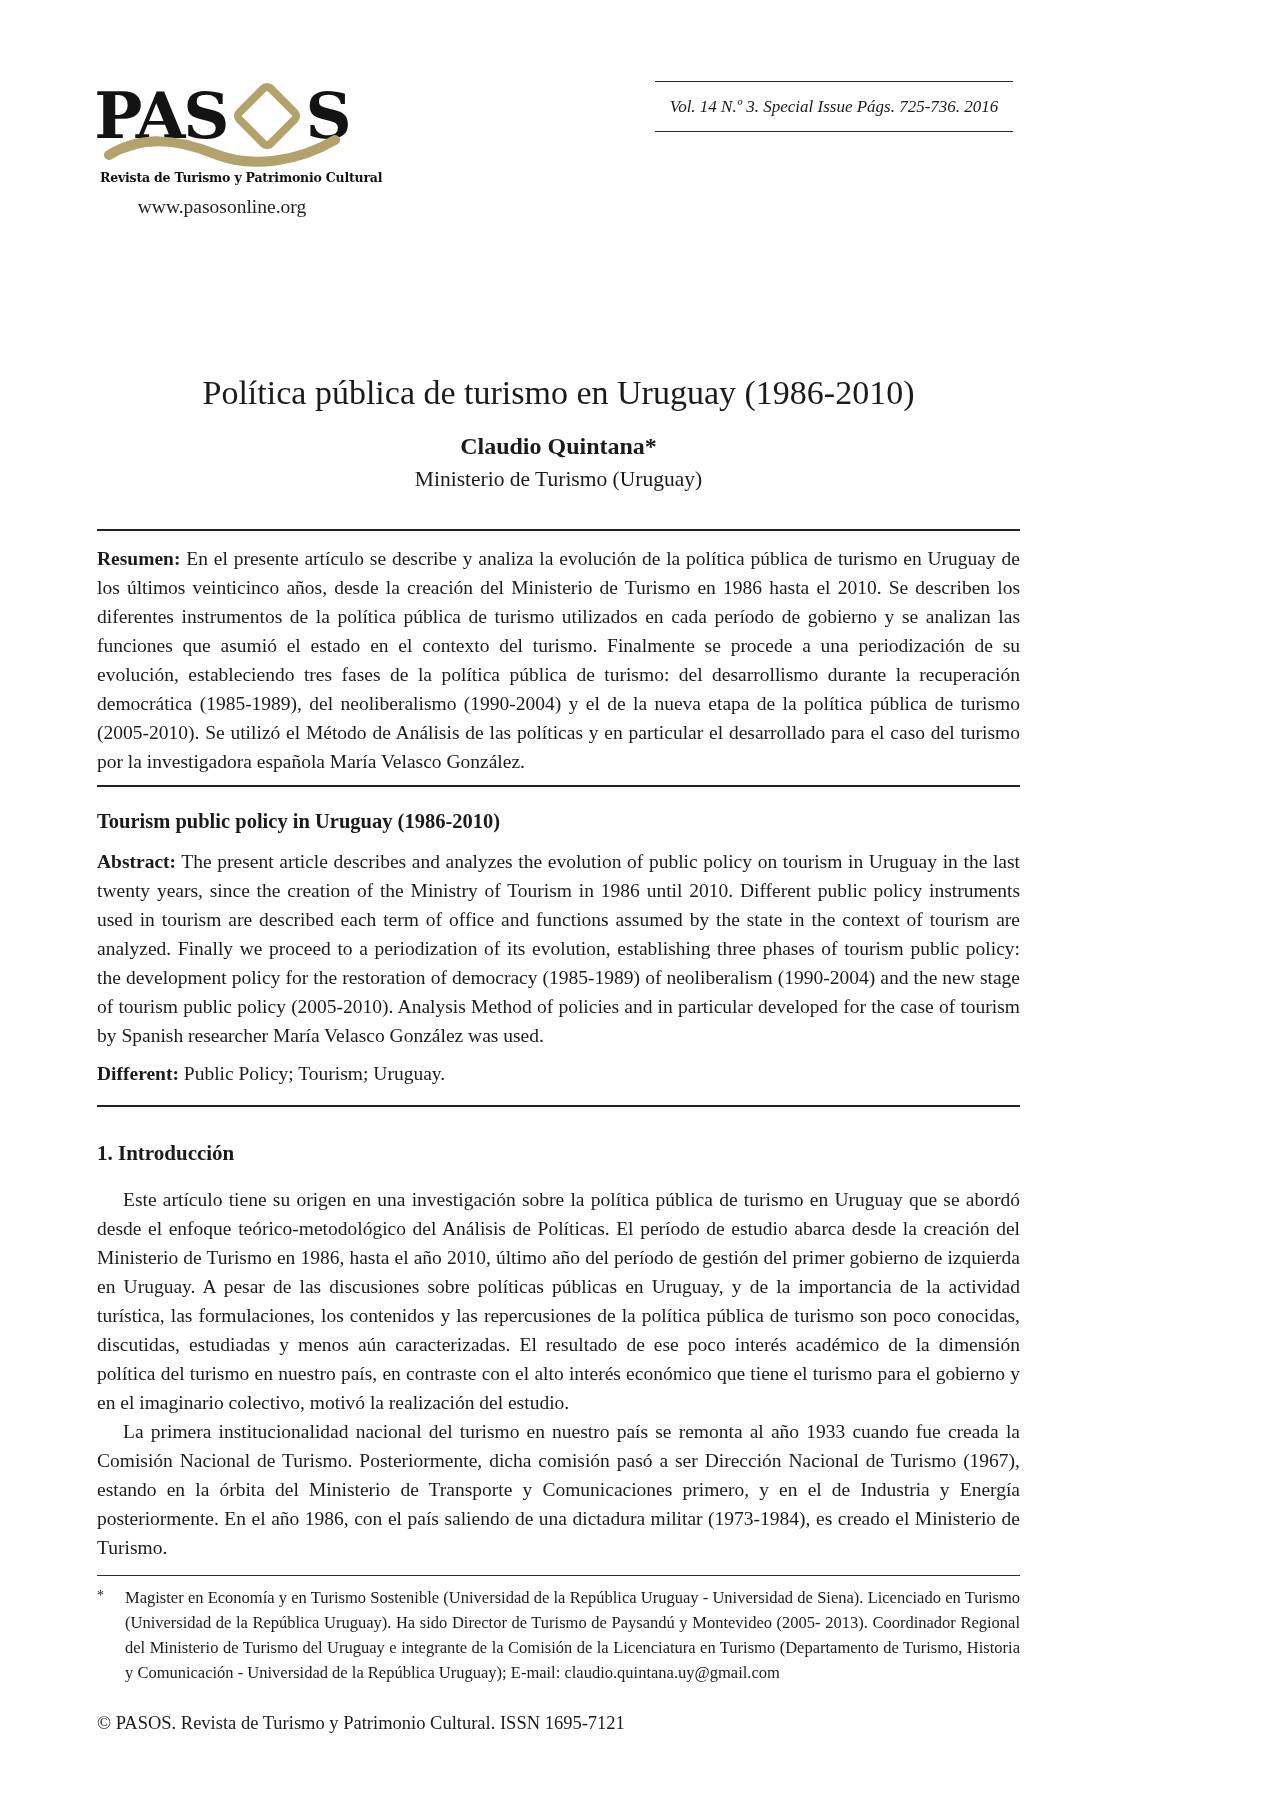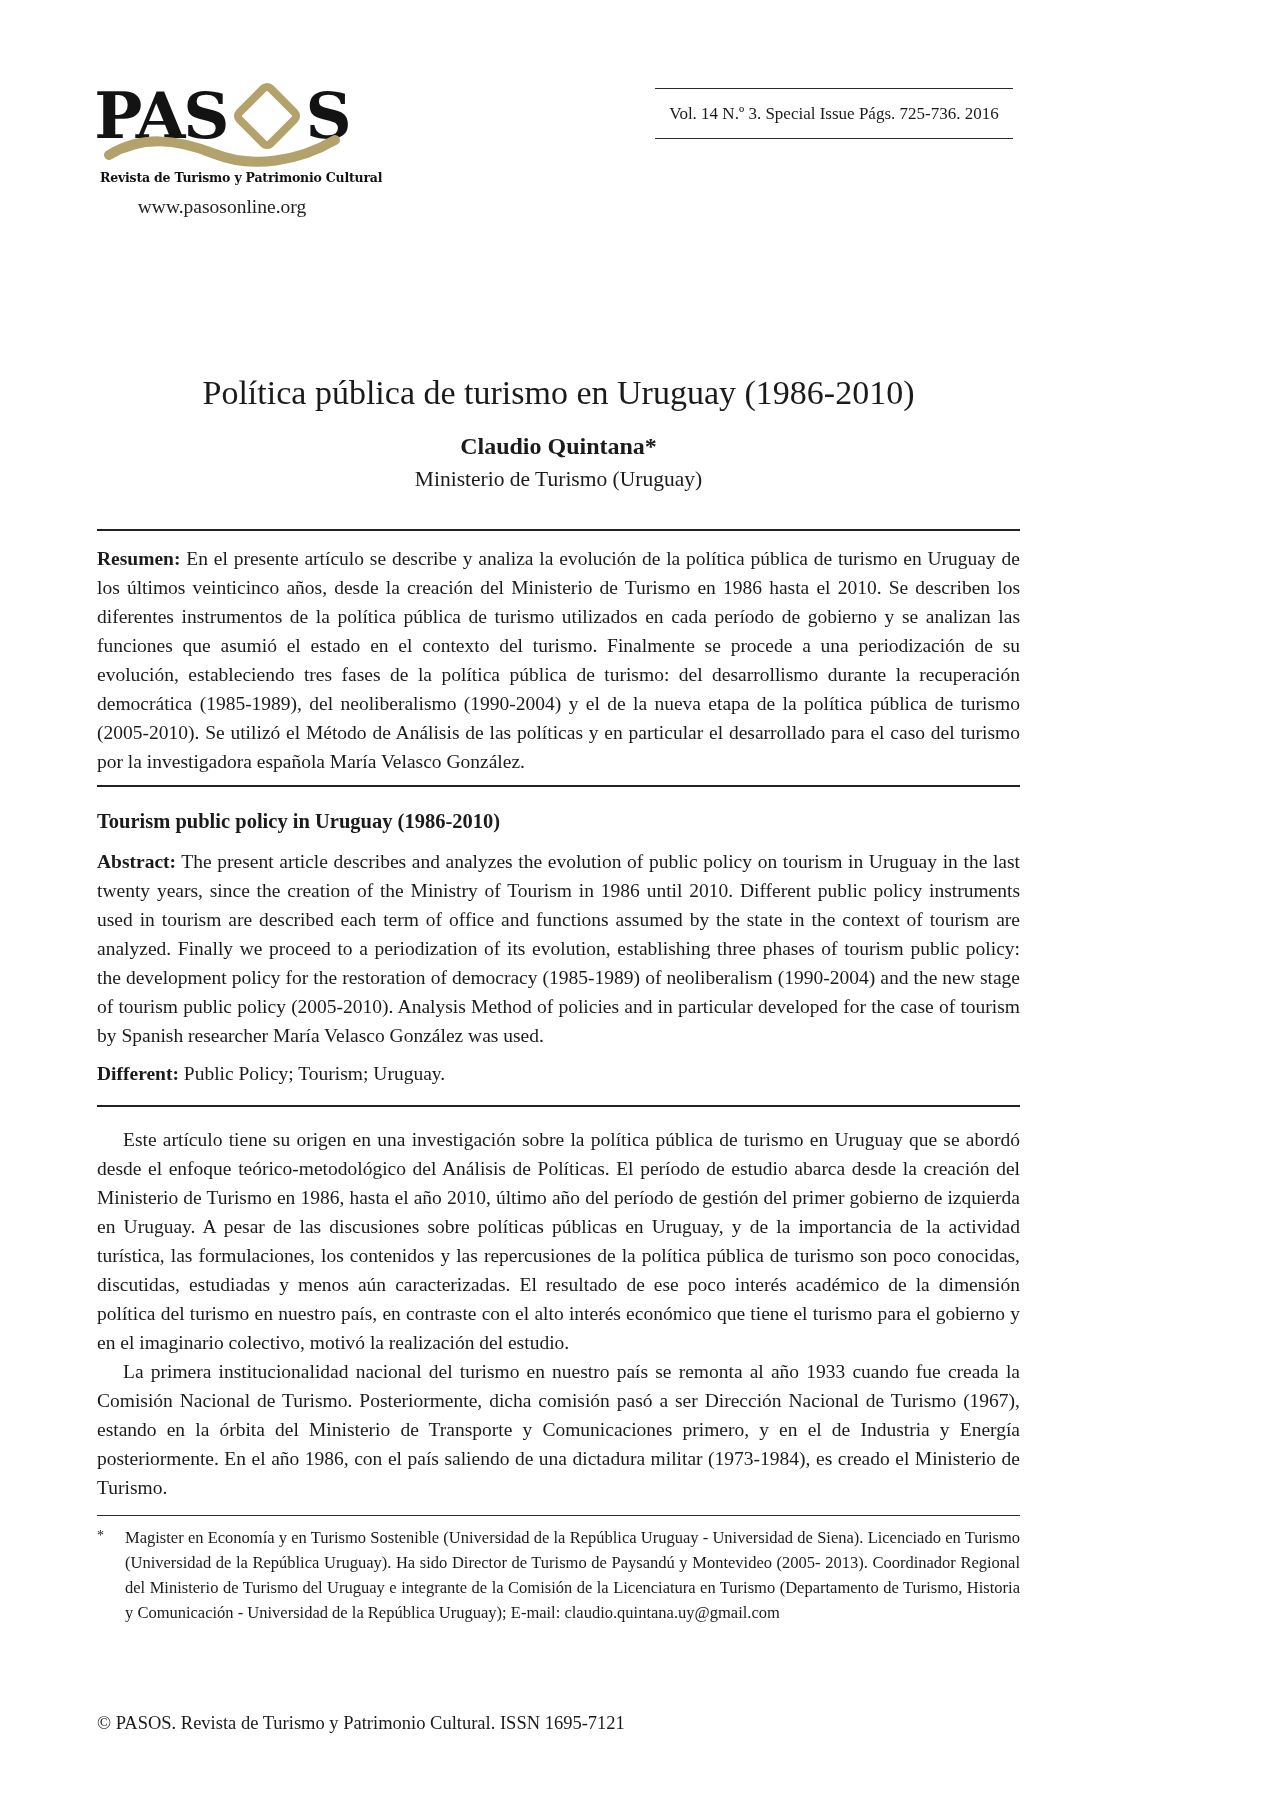--- a/index.html
+++ b/index.html
@@ -18,22 +18,22 @@
     transform:rotate(45deg);margin:0 13px;flex:0 0 auto;
   }
   .logo-wave{display:block;margin:-24px auto 0;}
   .logo-tagline{
     font-family:"DejaVu Serif",serif;font-weight:700;font-size:12.5px;
     letter-spacing:-0.2px;margin-top:0;color:#111;white-space:nowrap;
   }
   .logo-site{font-size:19.5px;margin-top:11px;color:#222;}
   
   .header-issue{
-    position:absolute;left:655px;top:88px;width:358px;text-align:center;
-    border-top:1.5px solid #2b2b2b;border-bottom:1.5px solid #2b2b2b;
+    position:absolute;left:655px;top:81px;width:358px;text-align:center;
+    border-top:1.5px solid #2b2b2b;border-bottom:1.5px solid #2b2b2b;font-style:italic;
   }
   .issue-text{font-size:17px;line-height:22px;padding:14px 2px 13px;white-space:nowrap;}
   
   .content{position:absolute;left:97px;top:371px;width:923px;}
   .art-title{font-size:34px;line-height:43px;font-weight:400;text-align:center;margin:0;}
   .art-author{font-size:24px;line-height:30px;font-weight:700;text-align:center;margin:17px 0 0;}
   .art-affil{font-size:21.5px;line-height:27px;text-align:center;margin:5px 0 0;}
   .rule{border:none;border-top:2px solid #222;margin:0;}
   .rule-1{margin-top:36px;}
   .rule-2{margin-top:9px;}
@@ -88,20 +88,21 @@
     <hr class="rule rule-2">
 
     <h2 class="en-title">Tourism public policy in Uruguay (1986-2010)</h2>
 
     <p class="abs"><b>Abstract:</b> <span>The present article describes and analyzes the evolution of public policy on tourism in Uruguay in the last twenty years, since the creation of the Ministry of Tourism in 1986 until 2010. Different public policy instruments used in tourism are described each term of office and functions assumed by the state in the context of tourism are analyzed. Finally we proceed to a periodization of its evolution, establishing three phases of tourism public policy: the development policy for the restoration of democracy (1985-1989) of neoliberalism (1990-2004) and the new stage of tourism public policy (2005-2010). Analysis Method of policies and in particular developed for the case of tourism by Spanish researcher María Velasco González was used.</span></p>
 
     <p class="kw"><b>Different:</b> <span>Public Policy; Tourism; Uruguay.</span></p>
 
     <hr class="rule rule-3">
 
+    <h2 class="intro-h">1. Introducción</h2>
 
     <p class="body-p first">Este artículo tiene su origen en una investigación sobre la política pública de turismo en Uruguay que se abordó desde el enfoque teórico-metodológico del Análisis de Políticas. El período de estudio abarca desde la creación del Ministerio de Turismo en 1986, hasta el año 2010, último año del período de gestión del primer gobierno de izquierda en Uruguay. A pesar de las discusiones sobre políticas públicas en Uruguay, y de la importancia de la actividad turística, las formulaciones, los contenidos y las repercusiones de la política pública de turismo son poco conocidas, discutidas, estudiadas y menos aún caracterizadas. El resultado de ese poco interés académico de la dimensión política del turismo en nuestro país, en contraste con el alto interés económico que tiene el turismo para el gobierno y en el imaginario colectivo, motivó la realización del estudio.</p>
     <p class="body-p">La primera institucionalidad nacional del turismo en nuestro país se remonta al año 1933 cuando fue creada la Comisión Nacional de Turismo. Posteriormente, dicha comisión pasó a ser Dirección Nacional de Turismo (1967), estando en la órbita del Ministerio de Transporte y Comunicaciones primero, y en el de Industria y Energía posteriormente. En el año 1986, con el país saliendo de una dictadura militar (1973-1984), es creado el Ministerio de Turismo.</p>
 
     <hr class="fn-rule">
     <div class="footnote">
       <span class="fn-marker">*</span>
       <span class="fn-text">Magister en Economía y en Turismo Sostenible (Universidad de la República Uruguay - Universidad de Siena). Licenciado en Turismo (Universidad de la República Uruguay). Ha sido Director de Turismo de Paysandú y Montevideo (2005- 2013). Coordinador Regional del Ministerio de Turismo del Uruguay e integrante de la Comisión de la Licenciatura en Turismo (Departamento de Turismo, Historia y Comunicación - Universidad de la República Uruguay); E-mail: claudio.quintana.uy@gmail.com</span>
     </div>
 

